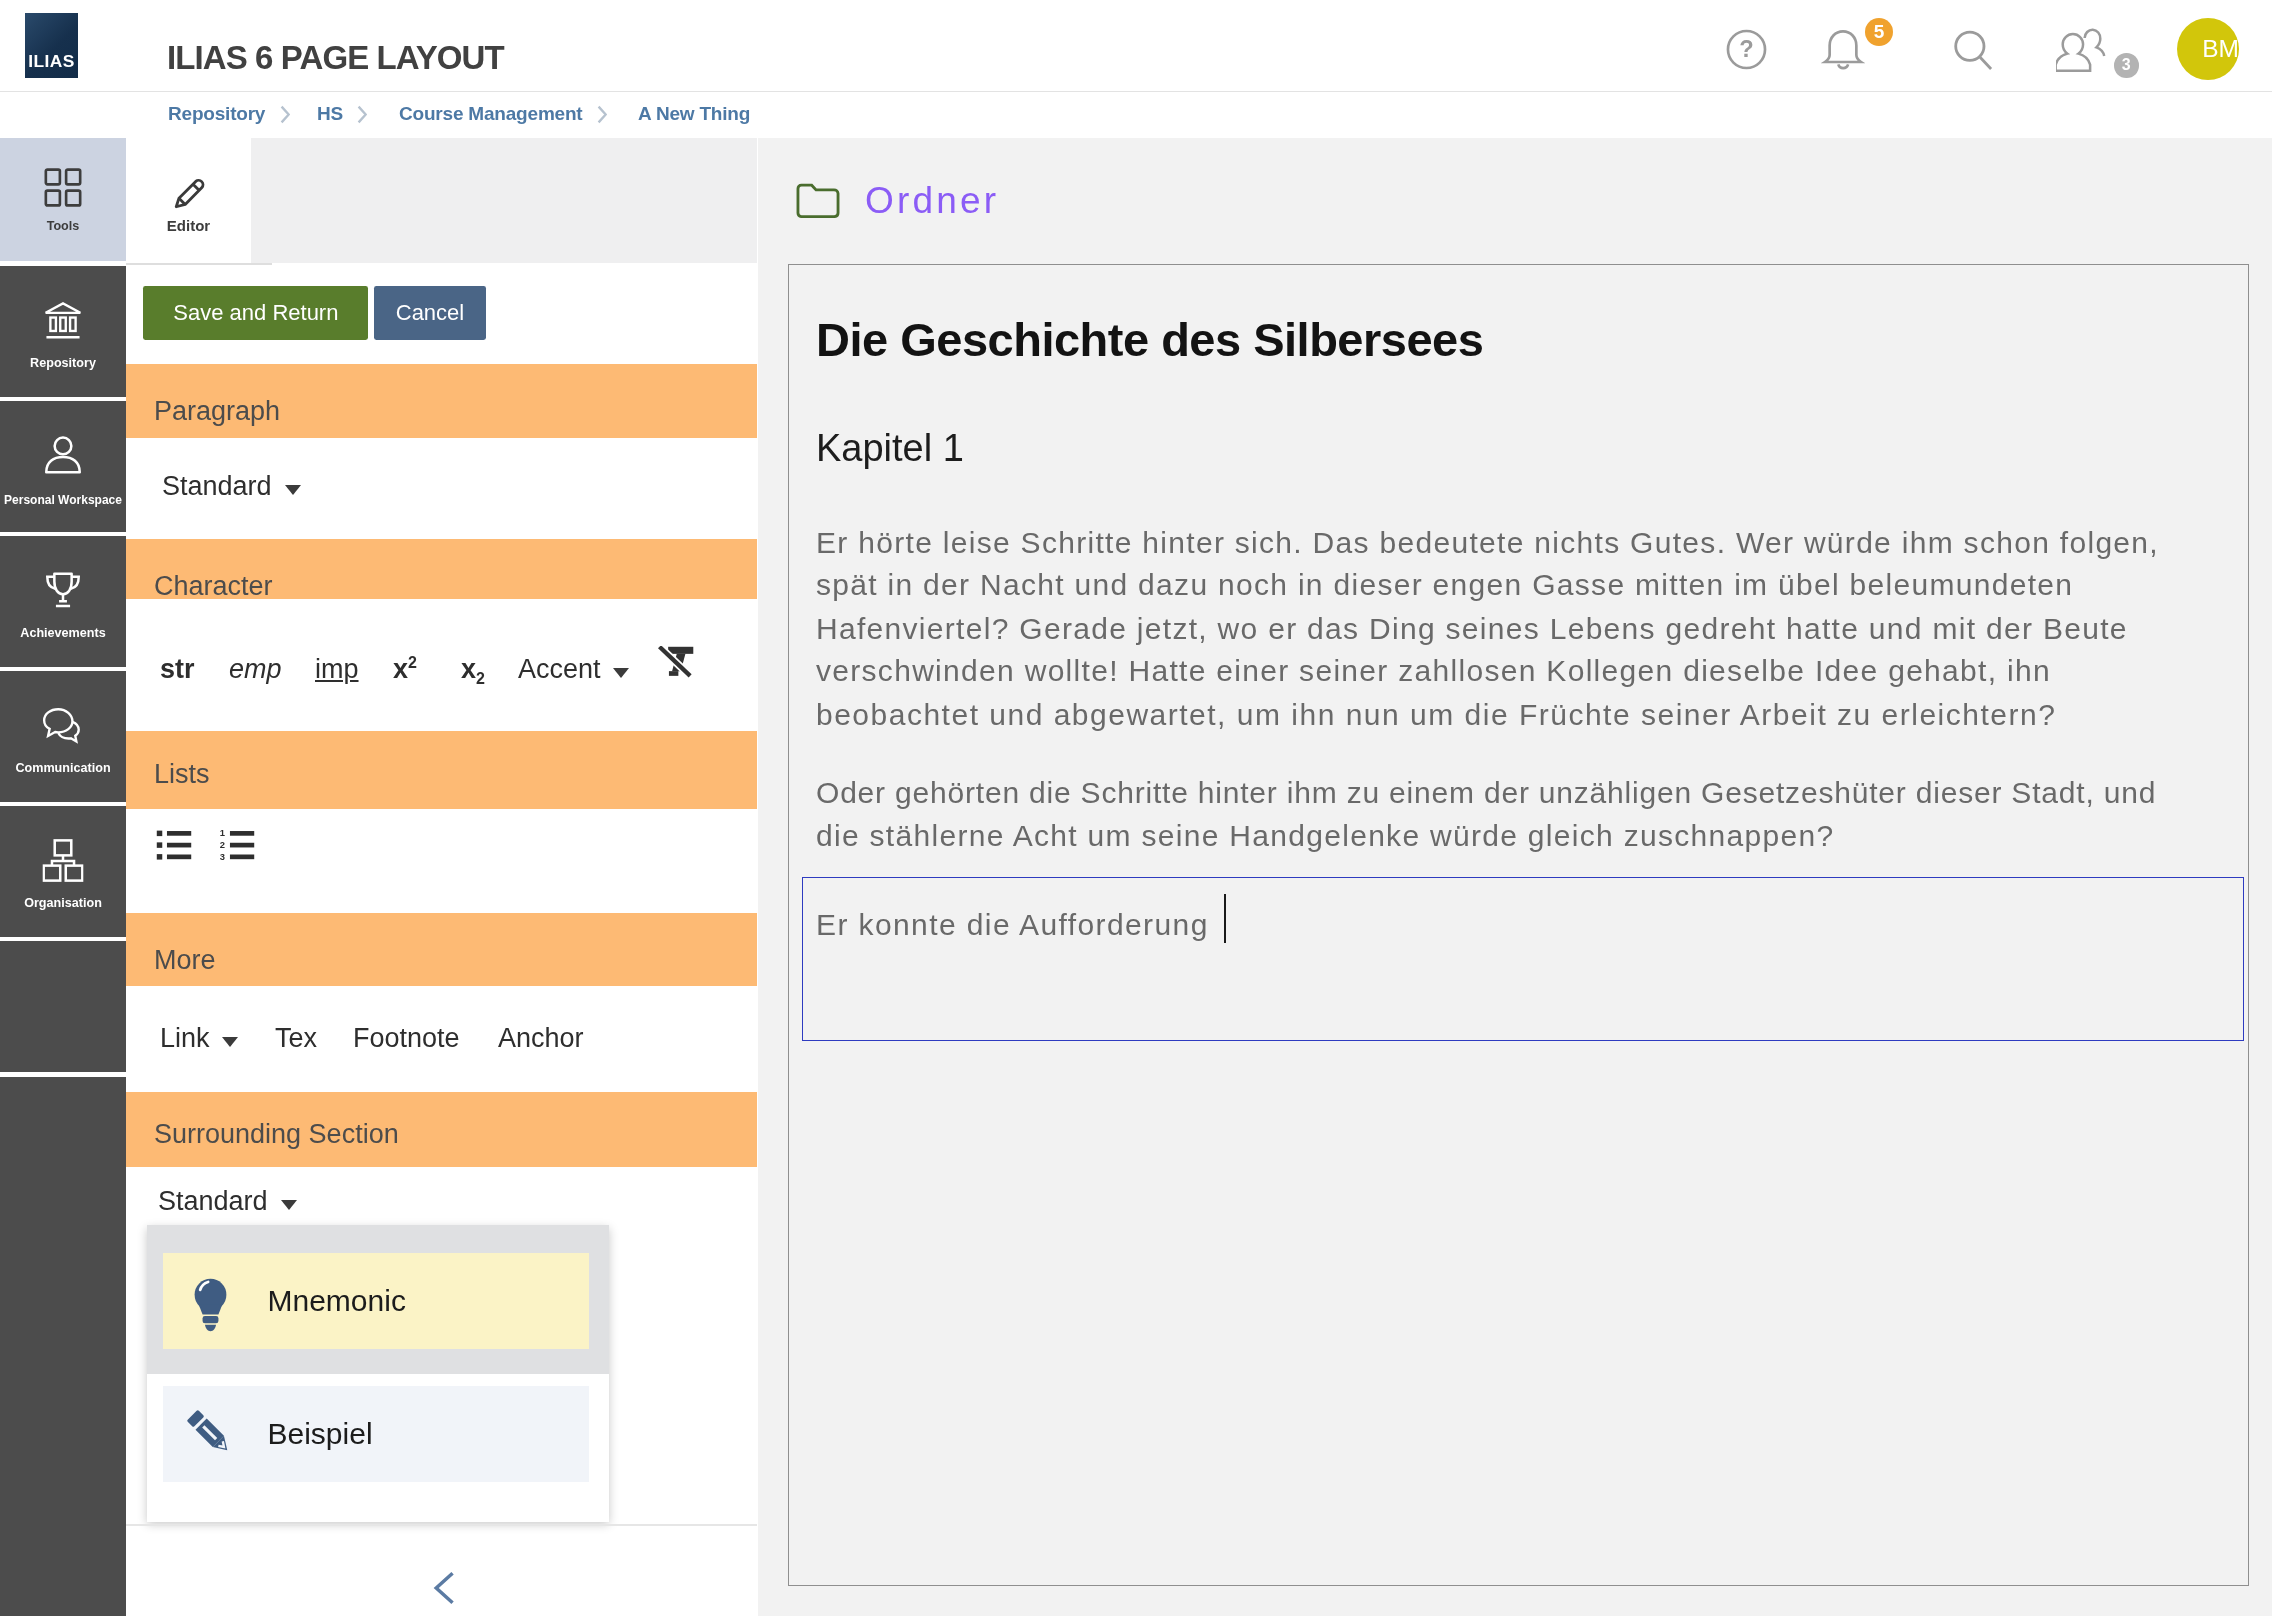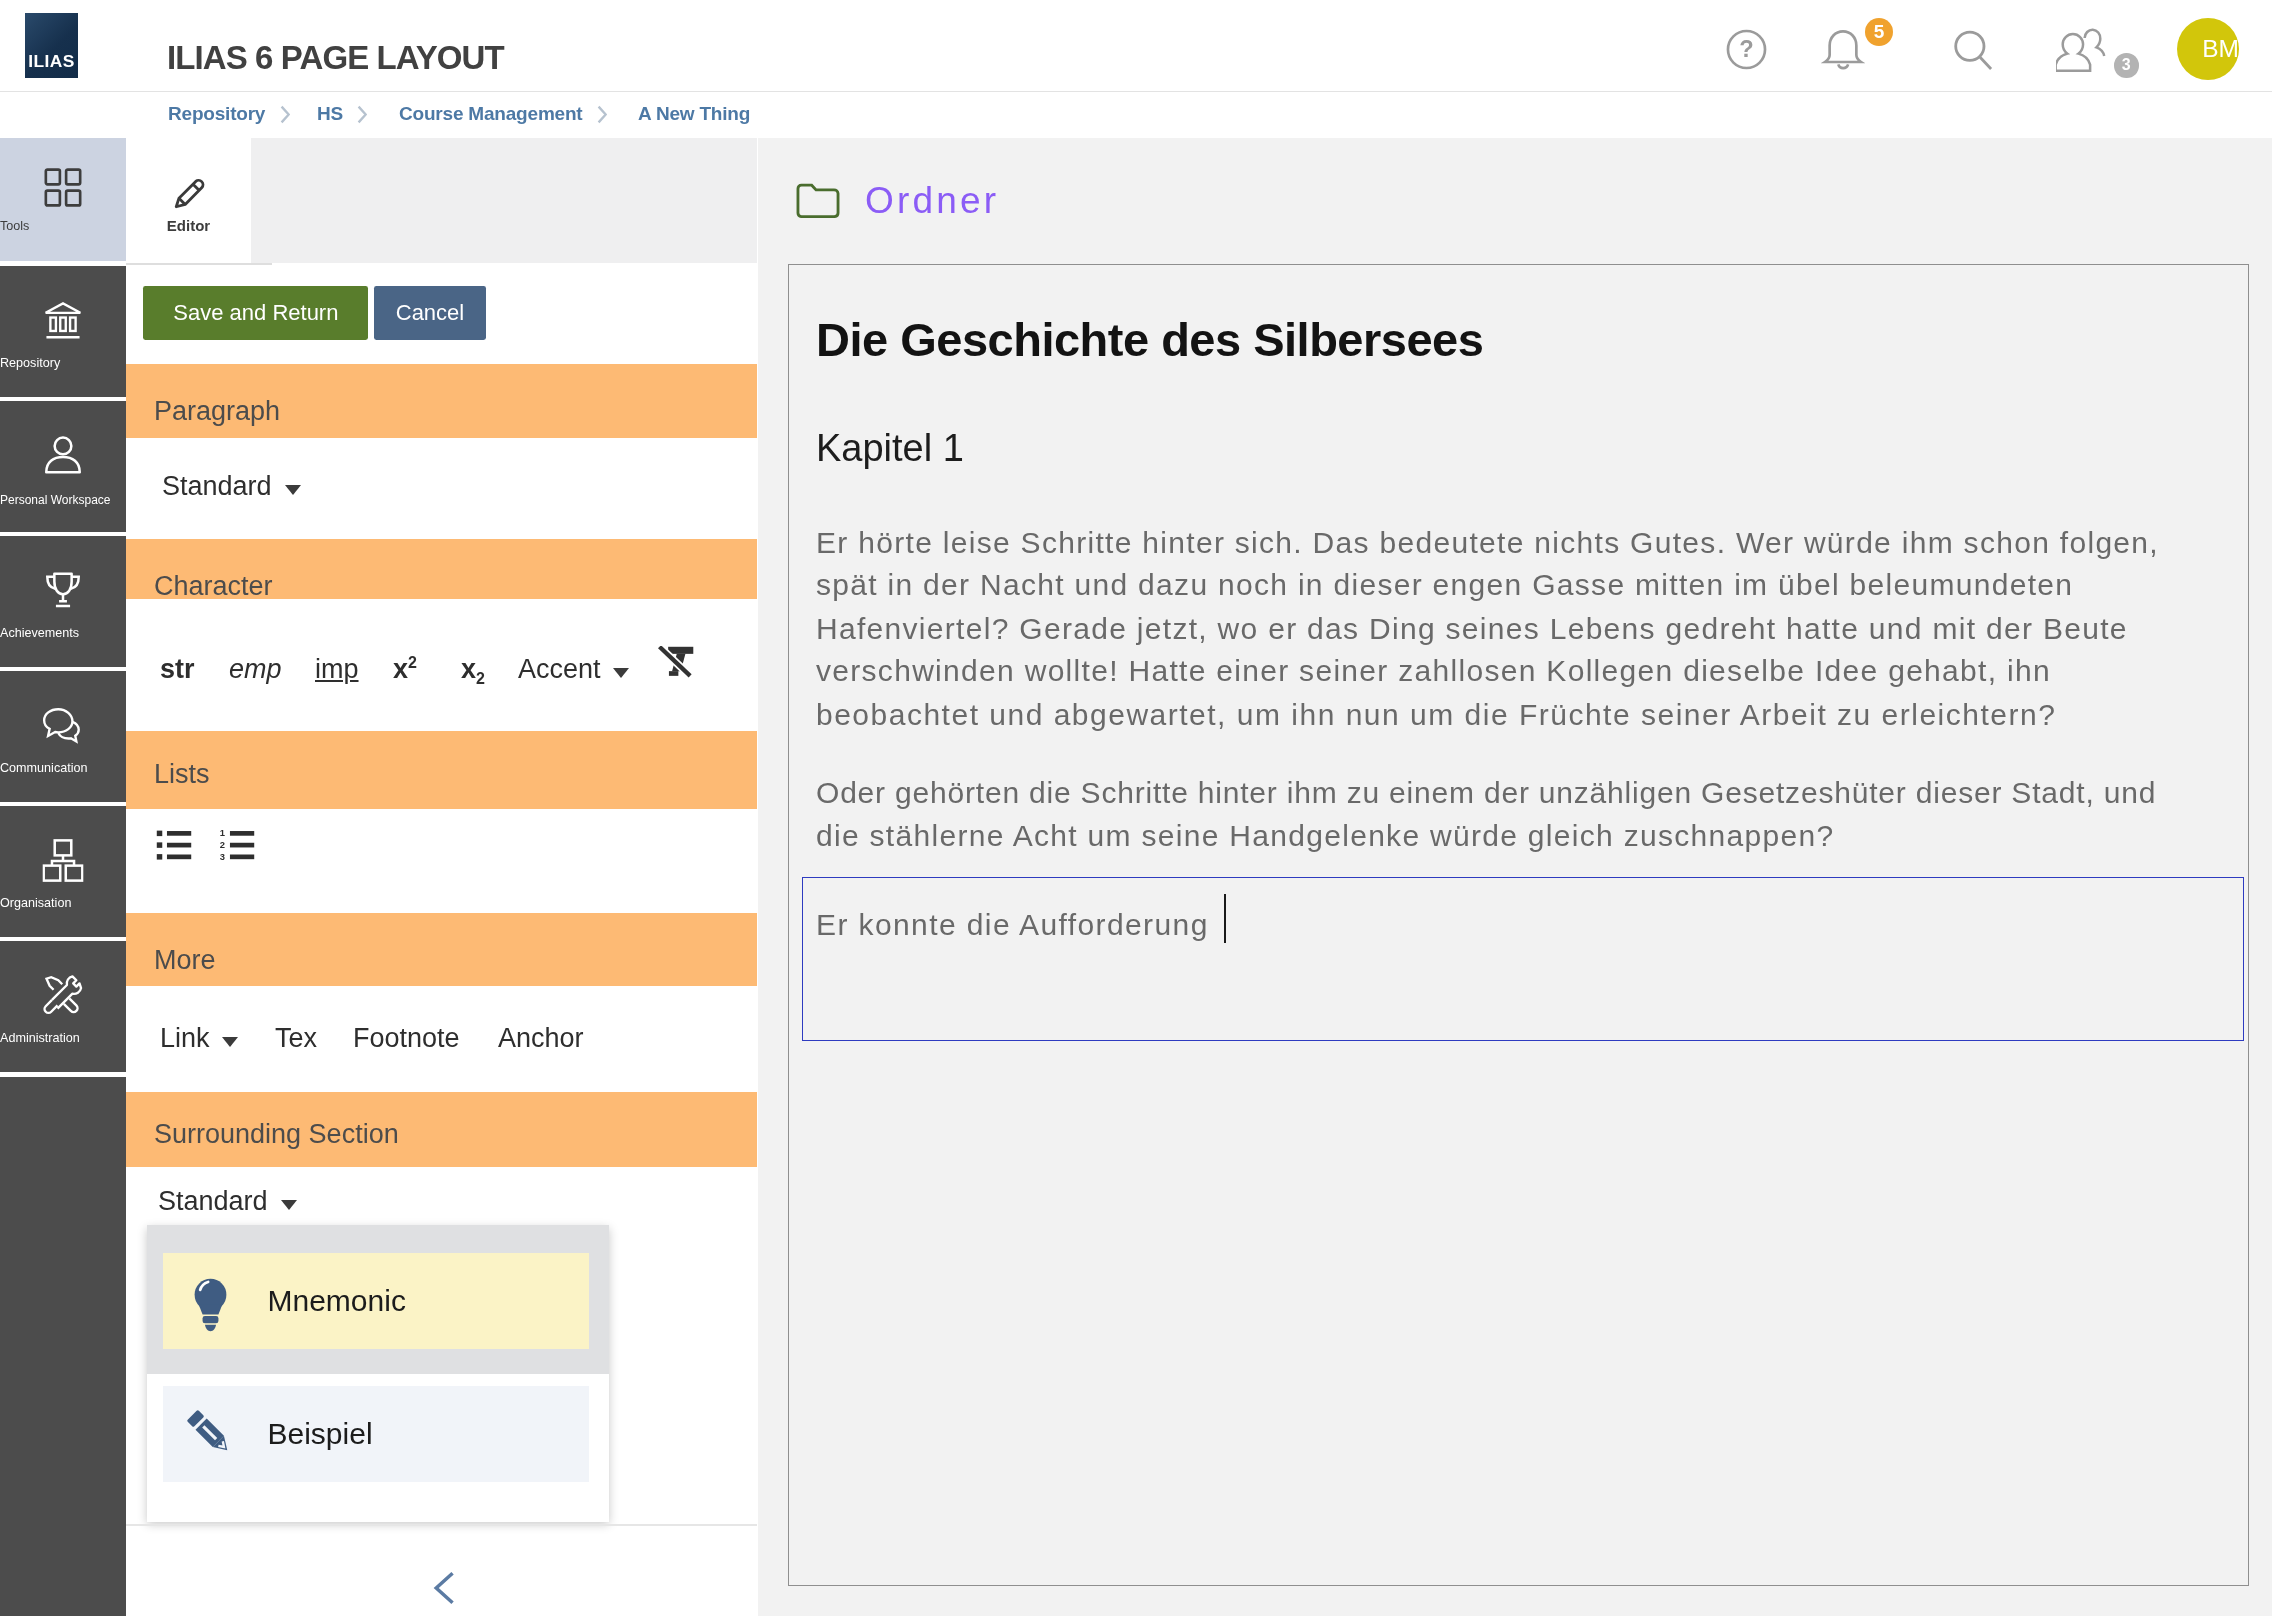--- a/index.html
+++ b/index.html
@@ -20,22 +20,22 @@
 
 
 #crumbs { position:absolute; left:0; top:94px; width:2273px; height:44px; background:#fff; }
 #crumbs .item { position:absolute; top:0; height:44px; line-height:39px;
   color:#4d79a5; font-size:19px; font-weight:bold; letter-spacing:-0.2px; }
 #crumbs .sep { position:absolute; top:11px; width:10.3px; height:19px; }
 
 
 #sidebar { position:absolute; left:0; top:138px; width:126px; height:1478px; background:#4c4c4c; }
 .sbitem { position:absolute; left:0; width:126px; background:#4c4c4c; }
-.sbitem .lab { position:absolute; left:0; right:0; text-align:left; color:#fff;
-  font-size:12.6px; font-weight:normal; }
+.sbitem .lab { position:absolute; left:0; right:0; text-align:center; color:#fff;
+  font-size:12.6px; font-weight:bold; }
 .sbitem svg { position:absolute; left:50%; transform:translateX(-50%); }
 #sb-tools { background:#ccd3e1; }
 #sb-tools .lab { color:#3d3d3d; }
 
 
 #panel { position:absolute; left:126px; top:138px; width:631px; height:1478px; background:#fff; }
 #topstrip { position:absolute; left:0; top:0; width:631px; height:125px; background:#efeff0; }
 #edtab { position:absolute; left:0; top:0; width:125px; height:125px; background:#fff; }
 #edtab .lab { position:absolute; left:0; right:0; top:79px; text-align:center;
   font-size:15px; font-weight:bold; color:#3d3d3d; }
@@ -164,28 +164,20 @@
   </div>
   <div class="sbitem" style="top:668px;height:131px">
     <svg style="top:33px" width="41" height="43" viewBox="0 0 52 54">
       <rect x="15.5" y="1.5" width="21" height="19" fill="none" stroke="#fff" stroke-width="3.2"></rect>
       <path d="M26 20.5 v7 M12 33.5 v-6 h28 v6" fill="none" stroke="#fff" stroke-width="3.2"></path>
       <rect x="1.5" y="33.5" width="21" height="19" fill="none" stroke="#fff" stroke-width="3.2"></rect>
       <rect x="29.5" y="33.5" width="21" height="19" fill="none" stroke="#fff" stroke-width="3.2"></rect>
     </svg>
     <div class="lab" style="top:90px">Organisation</div>
   </div>
-  <div class="sbitem" style="top:803px;height:131px">
-    <svg style="top:33px" width="44" height="44" viewBox="0 0 56 56">
-      <path d="M14 33 L33 14 c-1 -5 2 -10 7 -11 l5 5 l-4 4 l4 4 l4 -4 l2 6 c-1 5 -6 8 -11 7 L21 44" fill="none" stroke="#fff" stroke-width="3" stroke-linejoin="round"></path>
-      <path d="M14 33 l-8 8 c-2 2 -2 5 0 7 s5 2 7 0 l8 -8" fill="none" stroke="#fff" stroke-width="3"></path>
-      <path d="M16 20 l-5 -5 l-4 -9 l6 -2 l9 4 l5 5 M36 31 l9 9 c2 2 2 5 0 7 s-5 2 -7 0 l-9 -9" fill="none" stroke="#fff" stroke-width="3"></path>
-    </svg>
-    <div class="lab" style="top:90px">Administration</div>
-  </div>
   <div class="abs" style="left:0;top:123px;width:126px;height:4.7px;background:#fff"></div>
   <div class="abs" style="left:0;top:259px;width:126px;height:4px;background:#fff"></div>
   <div class="abs" style="left:0;top:394px;width:126px;height:4px;background:#fff"></div>
   <div class="abs" style="left:0;top:529px;width:126px;height:4px;background:#fff"></div>
   <div class="abs" style="left:0;top:664px;width:126px;height:4px;background:#fff"></div>
   <div class="abs" style="left:0;top:799px;width:126px;height:4px;background:#fff"></div>
   <div class="abs" style="left:0;top:934px;width:126px;height:4.7px;background:#fff"></div>
 </div>
 
 <div id="panel">

